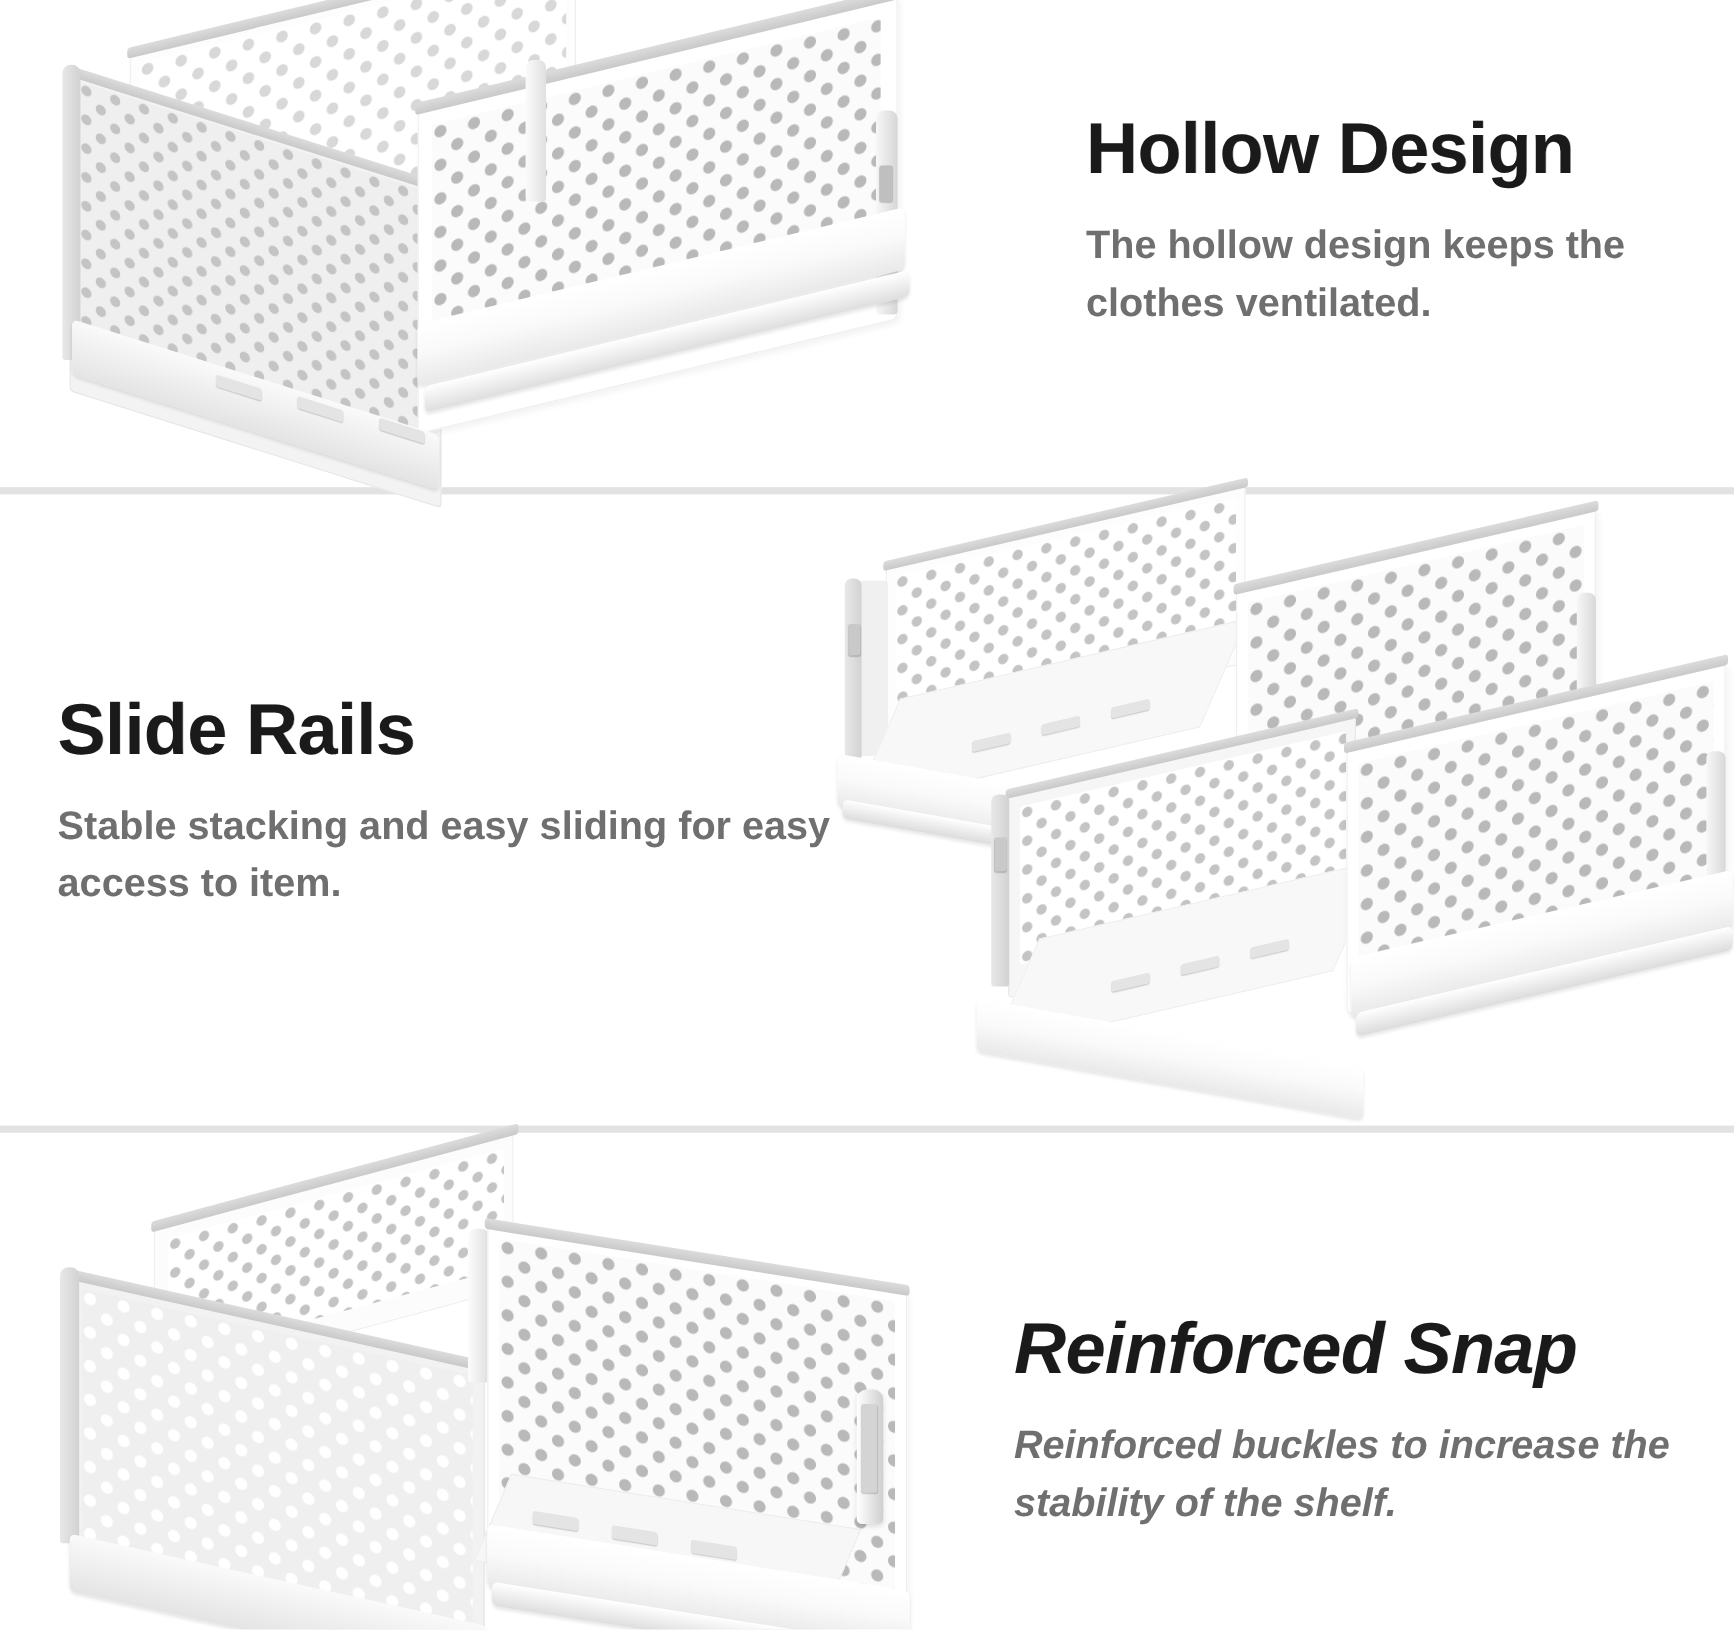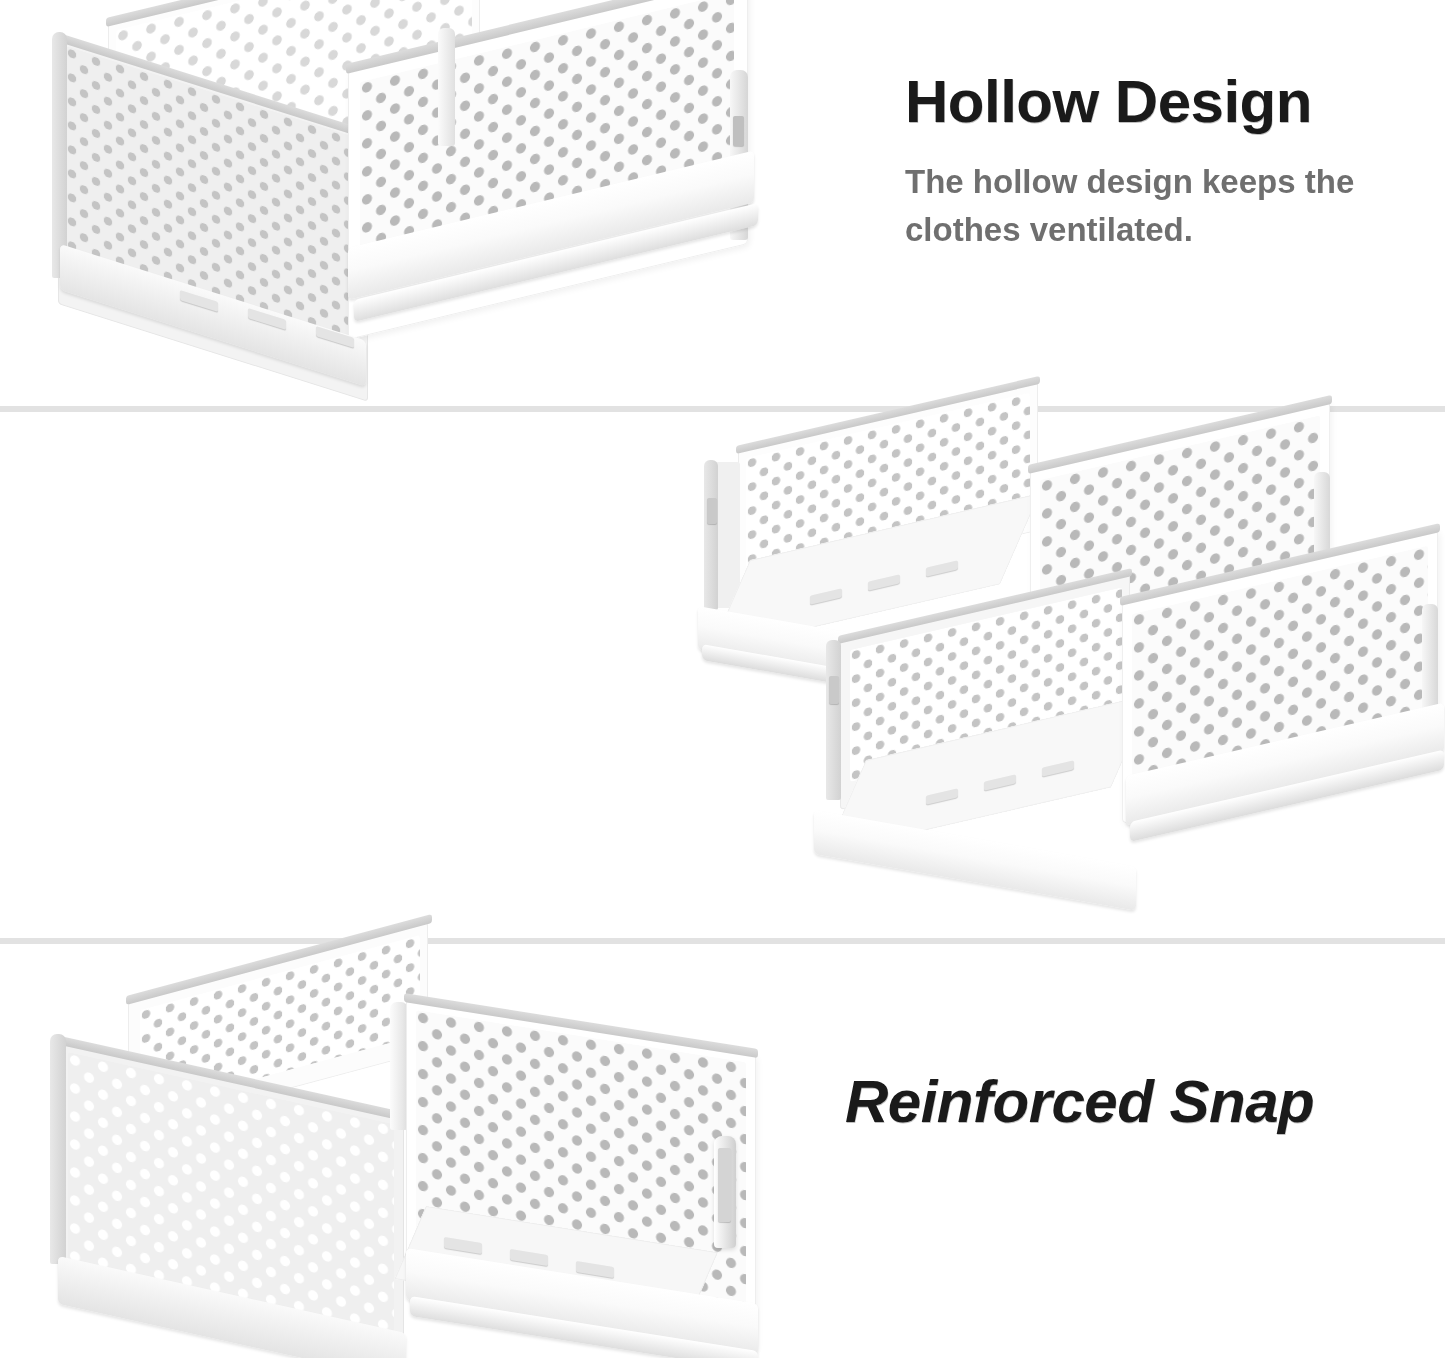--- a/index.html
+++ b/index.html
@@ -9,21 +9,21 @@
     height: 1358px;
     background: #ffffff;
     font-family: "Liberation Sans", sans-serif;
     overflow: hidden;
     position: relative;
   }
 
   .page { position: relative; width: 1445px; height: 1358px; }
 
   
-  .section { position: absolute; width: 1212px; }
+  .section { position: absolute; width: 1212px; margin-top: 22px; }
   #section-hollow { top: 0;    height: 410px; }
   #section-slide  { top: 412px; height: 530px; }
   #section-snap   { top: 944px; height: 414px; }
 
   .divider {
     position: absolute;
     left: 0; width: 1445px; height: 6px;
     background: #e2e2e2;
   }
   #divider-1 { top: 406px; }
@@ -172,20 +172,24 @@
     </div>
 
     <div class="textblock" id="text-hollow">
       <div class="feature-title">Hollow Design</div>
       <div class="feature-desc">The hollow design keeps the clothes ventilated.</div>
     </div>
   </div>
 
   <div class="section" id="section-slide">
 
+    <div class="textblock" id="text-slide" style="top:144px;">
+      <div class="feature-title">Slide Rails</div>
+      <div class="feature-desc">Stable stacking and easy sliding for easy access to item.</div>
+    </div>
 
     <div class="basket" id="basket-stack" style="left:690px; top:28px; width:755px; height:470px;">
 
       <div>
 
         <div class="solid" style="left:48px; top:10px; width:300px; height:150px; background:#fdfdfd;
                     transform: skewY(-13deg); transform-origin:left top; border-radius:4px;
                     box-shadow:inset 0 0 0 1px #ededed;"></div>
         <div class="panel bright fine" style="position:absolute; left:56px; top:18px; width:284px; height:120px;
                     transform: skewY(-13deg); transform-origin:left top;"></div>
@@ -330,16 +334,17 @@
       <div class="base-rail" style="left:378px; top:268px; width:352px; height:52px;
                   transform: skewY(9deg); transform-origin:left top;"></div>
       <div class="base-rail" style="left:382px; top:316px; width:348px; height:20px;
                   transform: skewY(9deg); transform-origin:left top;
                   background:linear-gradient(180deg,#ffffff,#dedede);"></div>
 
     </div>
 
     <div class="textblock" id="text-snap" style="top:128px;">
       <div class="feature-title">Reinforced Snap</div>
+      <div class="feature-desc">Reinforced buckles to increase the stability of the shelf.</div>
     </div>
   </div>
 
 </div>
 
 </body></html>

